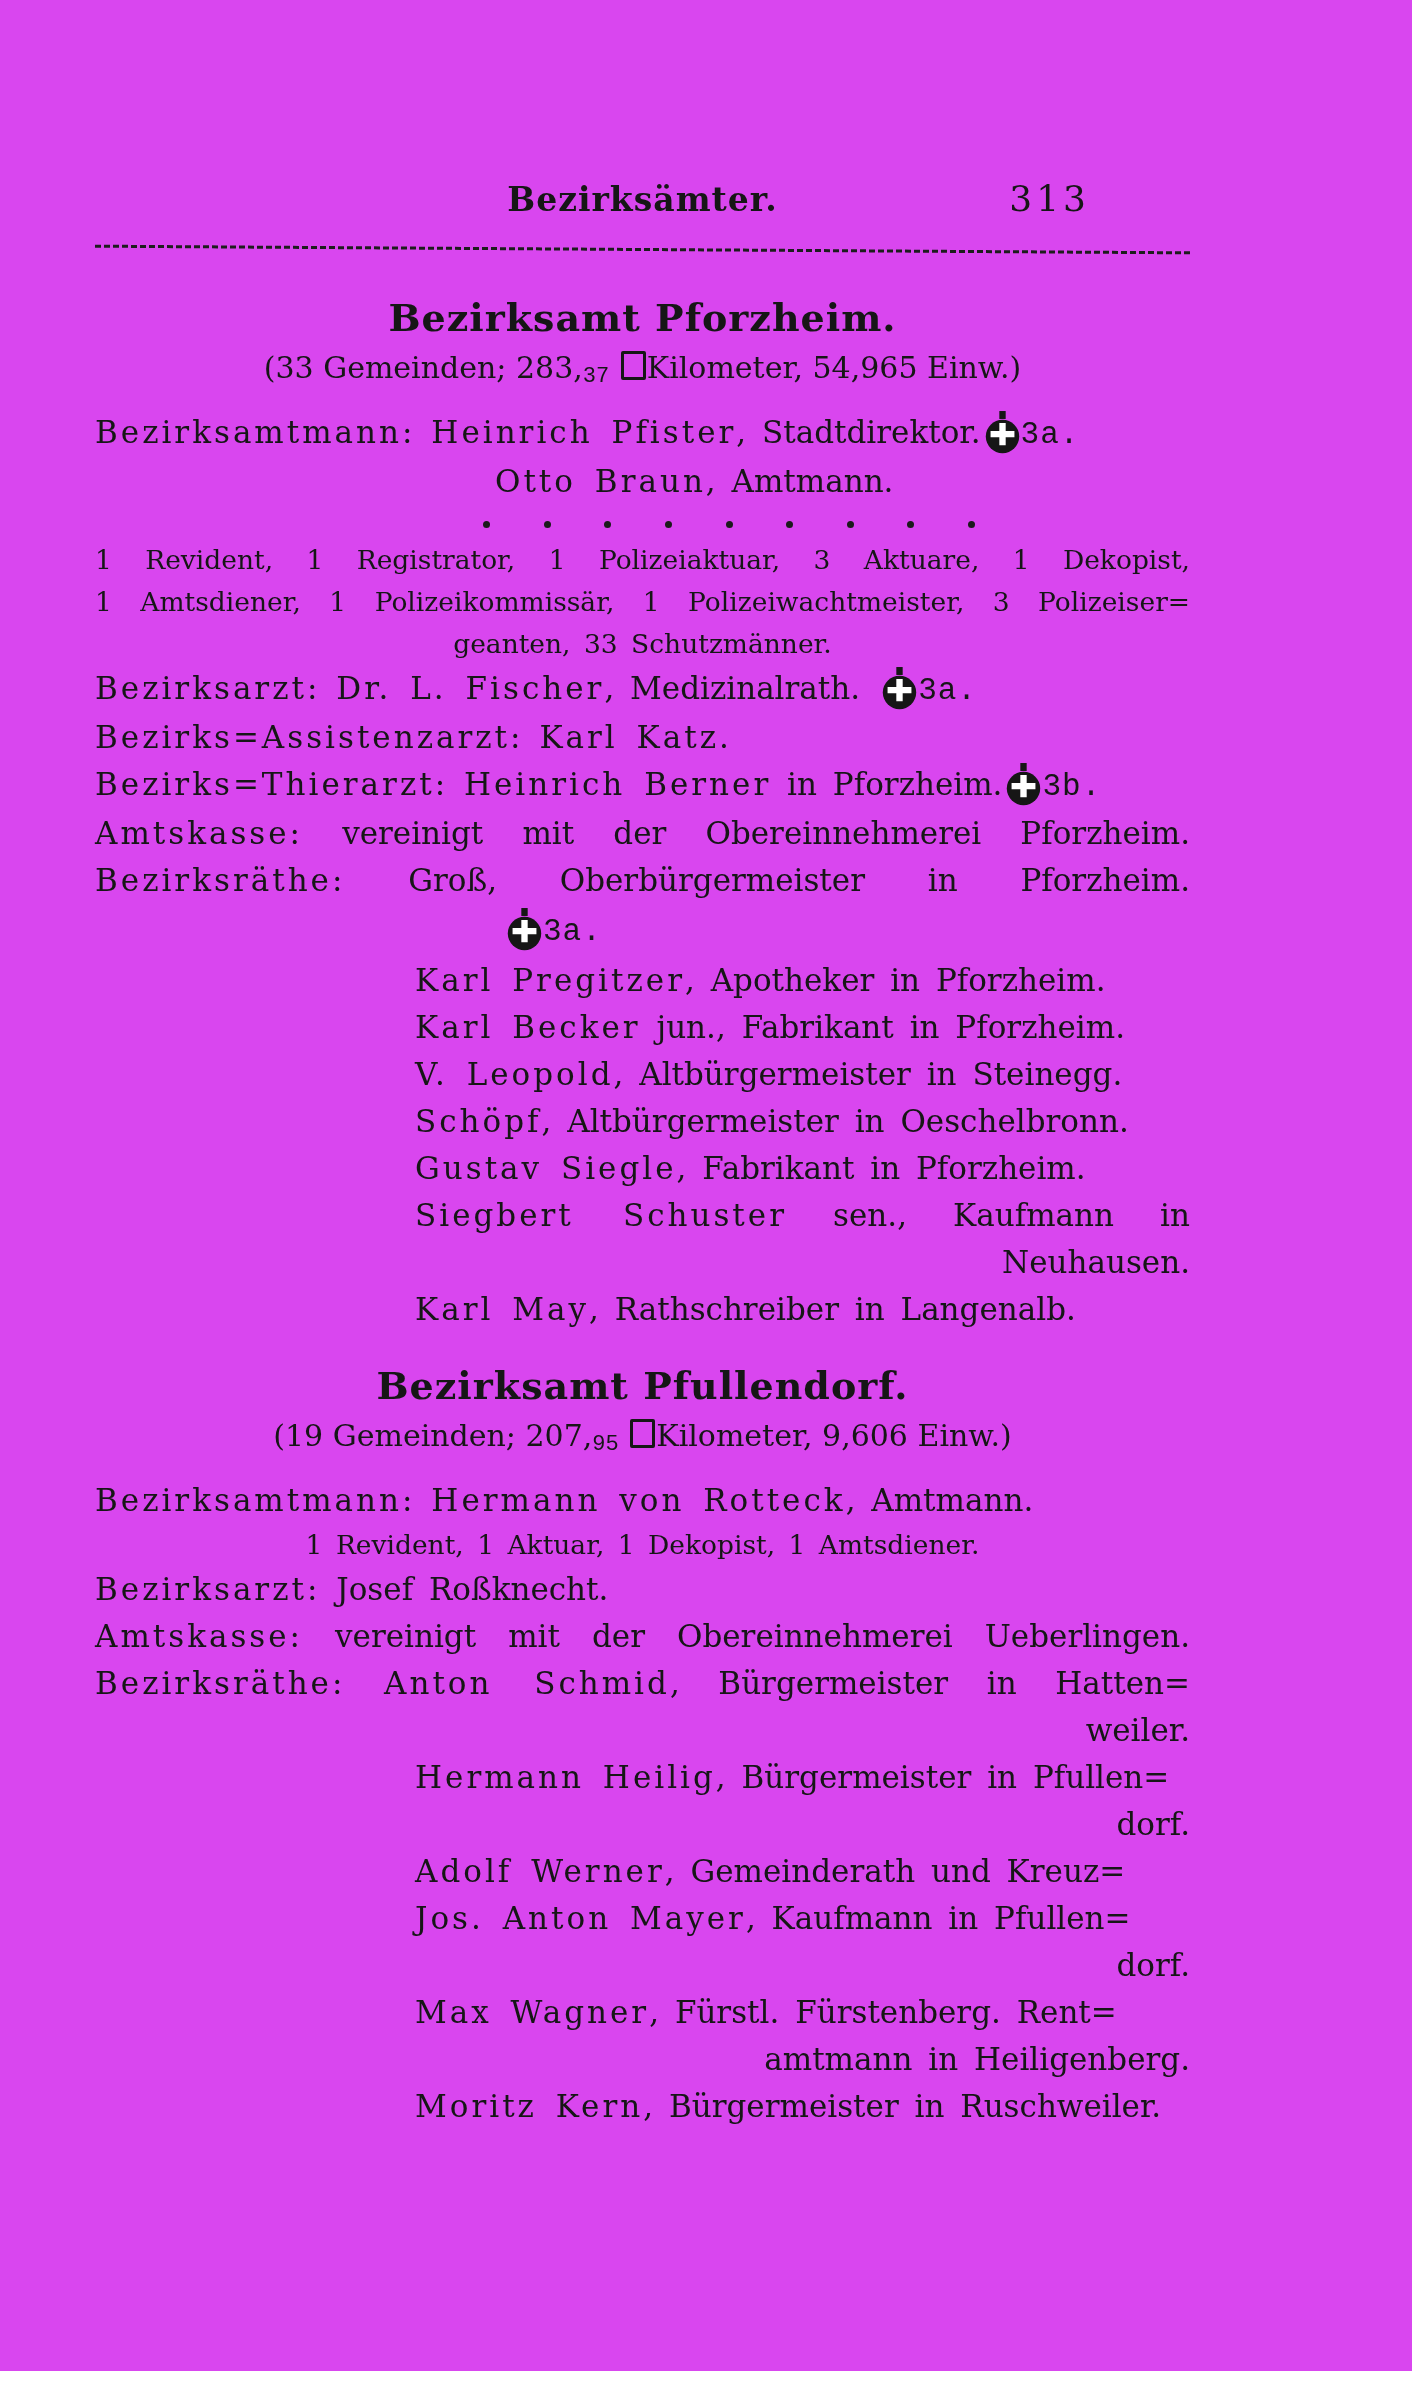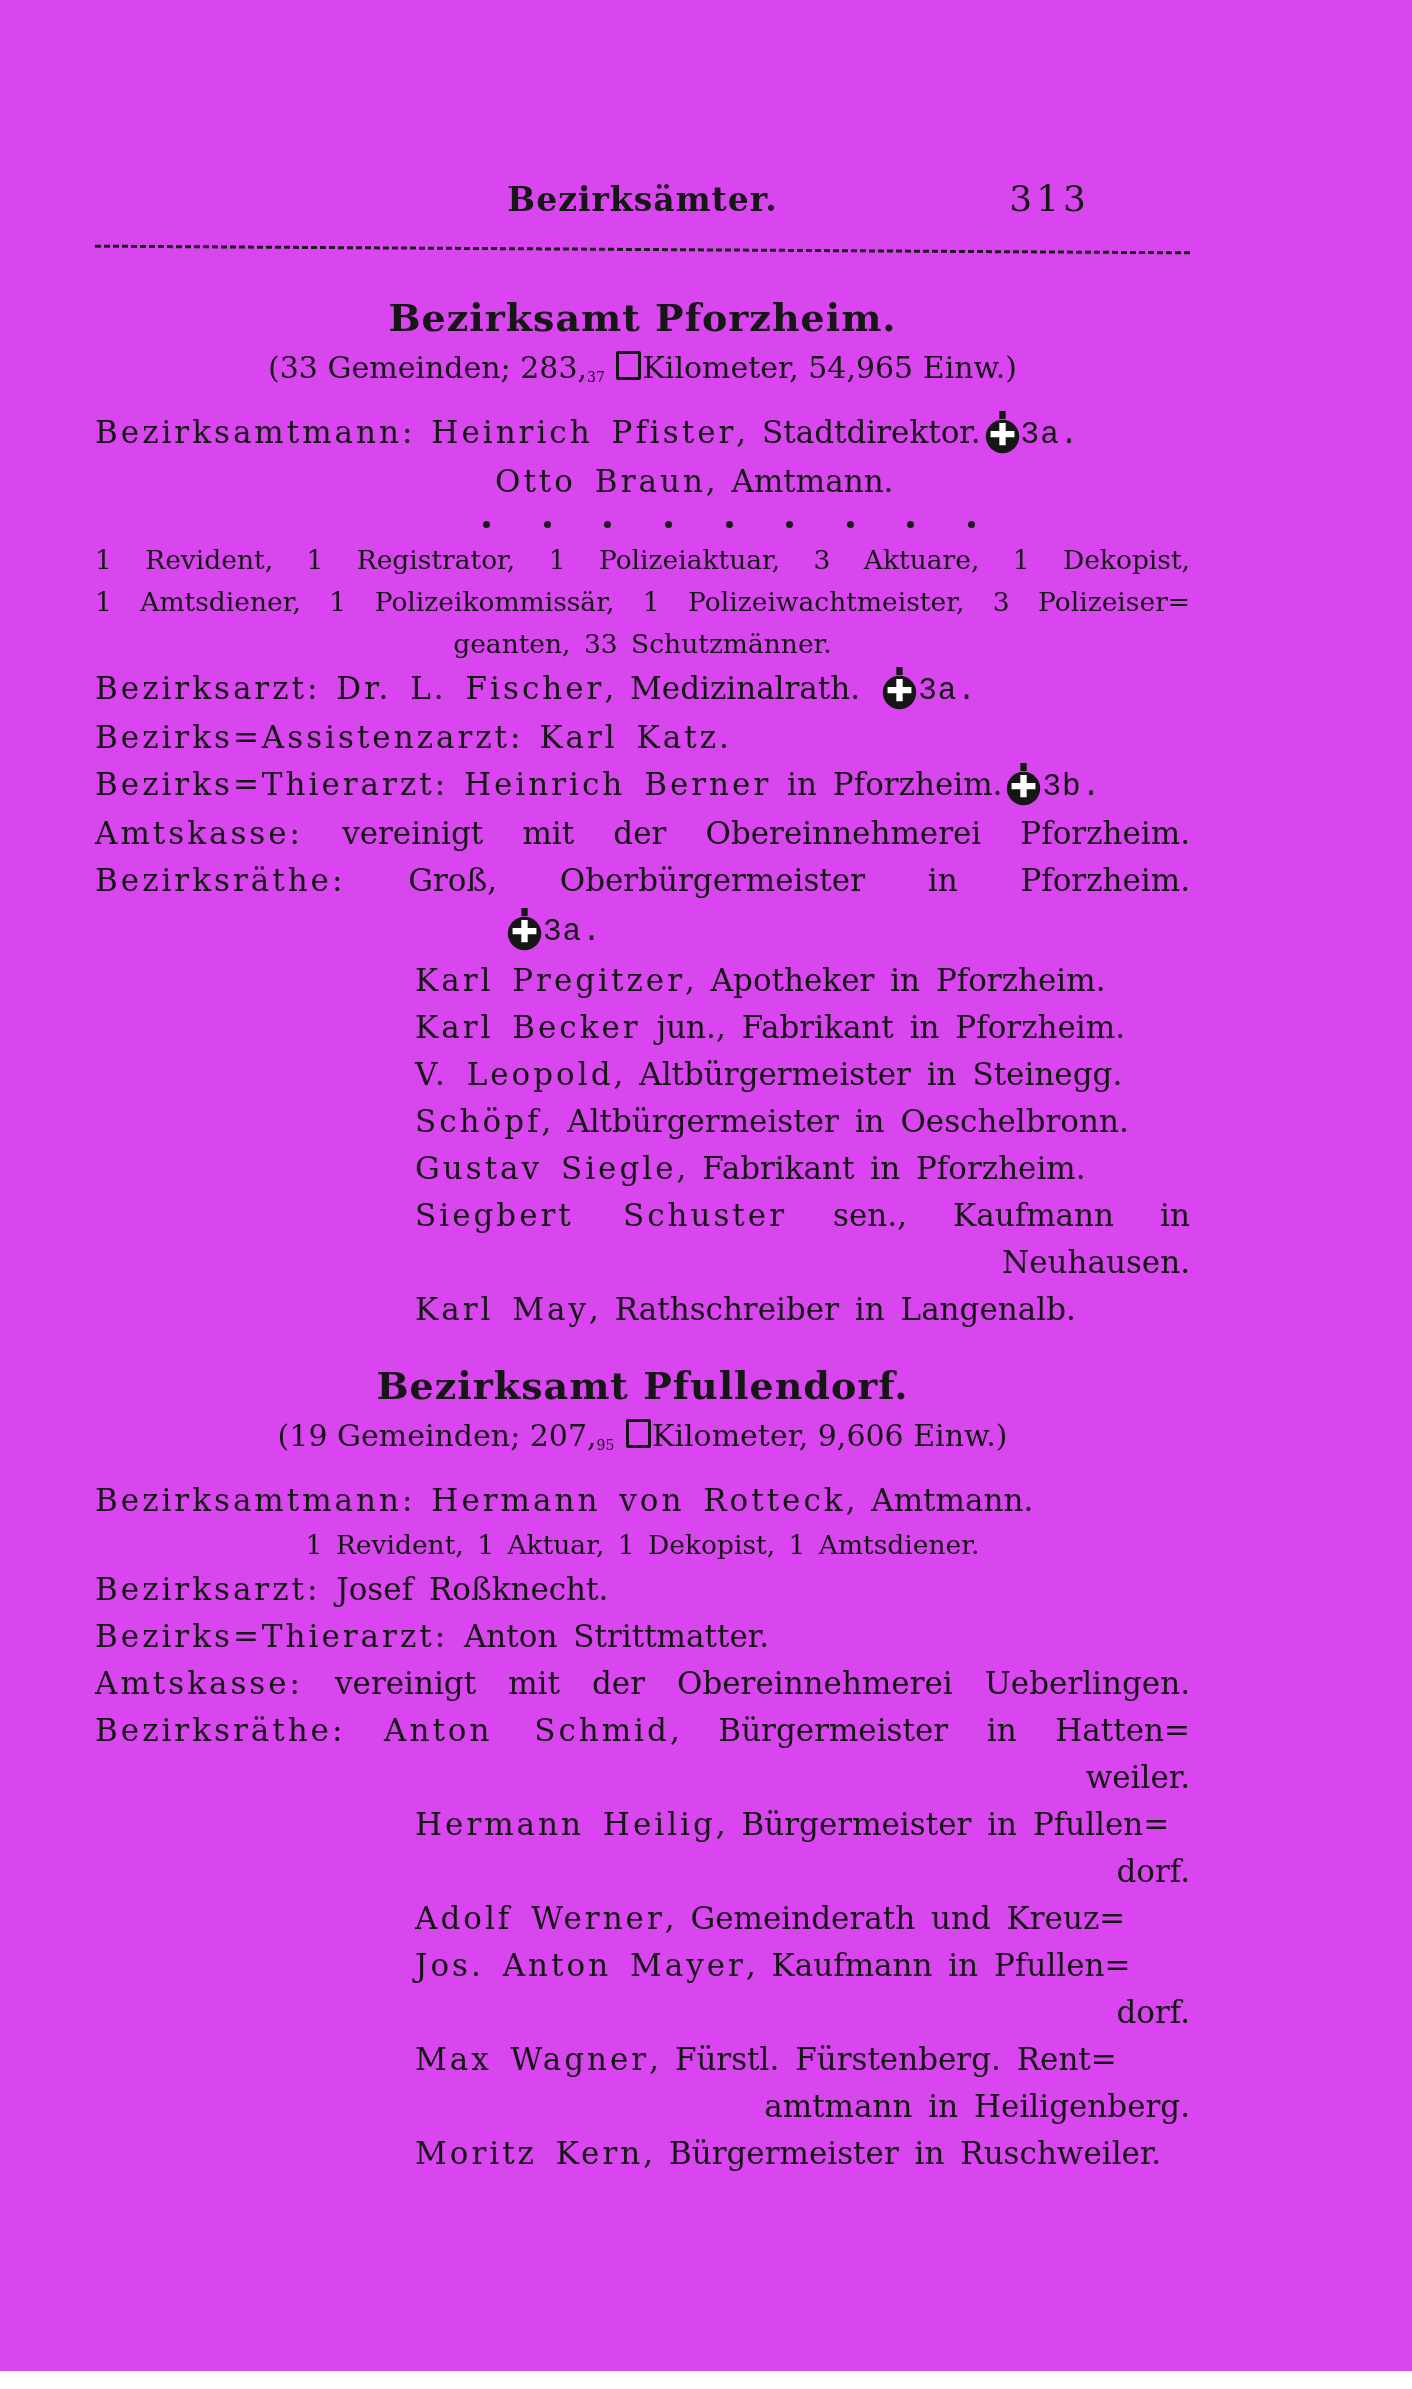--- a/index.html
+++ b/index.html
@@ -34,21 +34,21 @@
     text-align:center;
     font-size:38px;font-weight:bold;
     letter-spacing:1px;
   }
   .sect-heading.second{margin-top:30px;}
   .stats{
     margin:0 0 8px 0;
     text-align:center;
     font-size:30px;line-height:48px;
   }
-  .dec{font-size:14px;vertical-align:-4px;letter-spacing:0;}
+  .dec{font-size:22px;vertical-align:-4px;letter-spacing:0;font-family:Liberation Mono, monospace;}
   .sq{
     display:inline-block;
     width:19px;height:23px;
     border:3px solid #161616;
     border-radius:2px;
     vertical-align:-2px;
     margin:0 1px 0 2px;
   }
   
   .line{
@@ -171,21 +171,20 @@
     <h2 class="sect-heading second">Bezirksamt Pfullendorf.</h2>
 
     <p class="stats"><span>(19 Gemeinden; 207,</span><span class="dec">95</span> <span class="sq"></span><span>Kilometer,</span> <span>9,606 Einw.)</span></p>
 
     <p class="line"><span class="label">Bezirksamtmann:</span> <span class="sperr">Hermann von Rotteck</span><span>, Amtmann.</span></p>
 
     <p class="small-line center-line">1 Revident, 1 Aktuar, 1 Dekopist, 1 Amtsdiener.</p>
 
     <p class="line"><span class="label">Bezirksarzt:</span> <span>Josef Roßknecht.</span></p>
 
-    <p class="line"><span class="label">Bezirks=Thierarzt:</span> <span>Anton Strittmatter.</span></p>
 
     <p class="line jlast"><span class="label">Amtskasse:</span> <span>vereinigt mit der Obereinnehmerei Ueberlingen.</span></p>
 
     <p class="line jlast"><span class="label">Bezirksräthe:</span> <span class="sperr">Anton Schmid</span><span>, Bürgermeister in Hatten=</span></p>
     <p class="line entry-cont">weiler.</p>
 
     <div id="pfu-raethe">
         <p class="line entry"><span class="sperr">Hermann Heilig</span><span>, Bürgermeister in Pfullen=</span></p>
         <p class="line entry-cont">dorf.</p>
         <p class="line entry"><span class="sperr">Adolf Werner</span><span>, Gemeinderath und Kreuz=</span></p>

